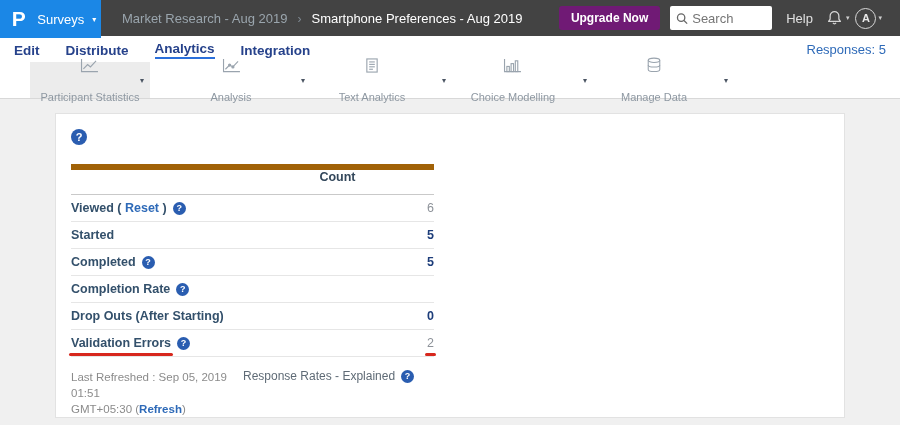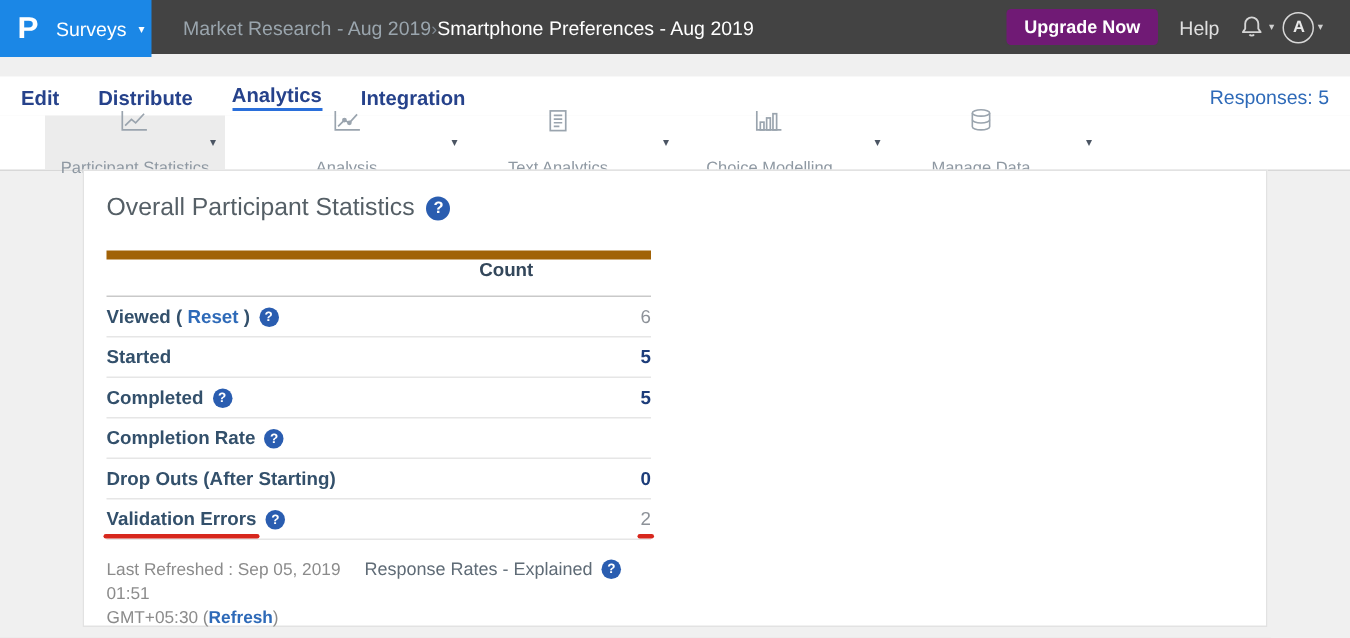--- a/index.html
+++ b/index.html
@@ -5,35 +5,35 @@
   * { margin:0; padding:0; box-sizing:border-box; }
   body { font-family:"Liberation Sans", sans-serif; background:#d8d8d8; }
   .screen { width:900px; height:425px; position:relative; background:#f0f0f0; overflow:hidden; }
 
   
   .topbar { position:relative; height:36px; background:#434343; display:flex; align-items:center; padding-right:12px; }
   .brand { position:absolute; left:0; top:0; width:101px; height:38px; background:#1b87e6; display:flex; align-items:center; padding:0 10px 0 12px; z-index:5; cursor:pointer; }
   .brand-logo { color:#fff; font-size:20px; font-weight:700; margin-right:12px; transform:scaleX(1.05); }
   .brand-label { color:#fff; font-size:13px; }
   .brand-caret { color:#fff; font-size:8px; margin-left:8px; }
-  .breadcrumb { display:flex; align-items:flex-end; margin-left:122px; font-size:13px; }
+  .breadcrumb { display:flex; align-items:flex-end; gap:10px; margin-left:122px; font-size:13px; }
   .bc-parent { color:#9aa5ad; cursor:pointer; }
   .bc-sep { color:#7f8992; font-size:12px; }
   .bc-current { color:#ffffff; }
   .topbar-right { margin-left:auto; display:flex; align-items:center; }
   .upgrade-btn { background:#701a75; color:#fff; font-size:12px; font-weight:700; border:none; border-radius:3px; padding:5px 12px; cursor:pointer; }
   .searchbox { display:flex; align-items:center; background:#fff; border-radius:2px; height:24px; width:102px; margin-left:10px; padding:0 6px; }
   .searchbox input { border:none; outline:none; width:74px; font-size:13px; color:#333; margin-left:4px; font-family:"Liberation Sans", sans-serif; }
   .help-link { color:#e0e0e0; font-size:13px; margin:0 12px 0 14px; cursor:pointer; }
   .bell-wrap, .avatar-wrap { display:flex; align-items:center; cursor:pointer; }
   .tb-caret { color:#cfcfcf; font-size:7px; margin:0 6px 0 2px; }
   .avatar { width:21px; height:21px; border:1.5px solid #d8d8d8; border-radius:50%; display:flex; align-items:center; justify-content:center; color:#e8e8e8; font-size:11px; font-weight:700; }
 
   
-  .nav { height:26px; background:#fff; display:flex; align-items:center; gap:26px; padding:0 14px;margin-top:15px; }
+  .nav { height:26px; background:#fff; display:flex; align-items:center; gap:26px; padding:0 14px; }
   .nav-item { font-size:13.5px; font-weight:600; color:#26428b; text-decoration:none; cursor:pointer; padding-top:2px; }
   .nav-item.active { border-bottom:2px solid #2a6fdb; padding-bottom:1px; }
   .responses { margin-left:auto; font-size:13px; color:#2e6ab8; cursor:pointer; }
 
   
   .toolbar { height:37px; background:#fff; border-bottom:1px solid #d8d8d8; display:flex; align-items:stretch; padding-left:30px; gap:21px; }
   .tab { position:relative; width:120px; display:flex; align-items:center; justify-content:center; cursor:pointer; }
   .tab.active { background:#ececec; }
   .tab-main { display:flex; flex-direction:column; align-items:center; line-height:1;gap:18px; }
   .tab-label { font-size:11px; color:#8e98a2; margin-top:1px; white-space:nowrap; }
@@ -81,20 +81,27 @@
       <span class="brand-label">Surveys</span>
       <span class="brand-caret">▾</span>
     </div>
     <div class="breadcrumb">
       <span class="bc-parent">Market Research - Aug 2019</span>
       <span class="bc-sep">›</span>
       <span class="bc-current">Smartphone Preferences - Aug 2019</span>
     </div>
     <div class="topbar-right">
       <button class="upgrade-btn">Upgrade Now</button>
+      <div class="searchbox">
+        <svg class="search-icon" width="13" height="13" viewBox="0 0 14 14" fill="none" stroke="#666" stroke-width="1.5">
+            <circle cx="6" cy="6" r="4.3"></circle>
+            <line x1="9.3" y1="9.3" x2="13" y2="13"></line>
+          </svg>
+        <input type="text" placeholder="Search" style="">
+      </div>
       <span class="help-link">Help</span>
       <div class="bell-wrap">
         <svg width="19" height="18" viewBox="0 0 20 18" fill="none" stroke="#d5d5d5" stroke-width="1.3" stroke-linejoin="round">
             <path d="M10 2.2a4.6 4.6 0 0 0-4.6 4.6v3.4L3.8 12.6h12.4l-1.6-2.4V6.8A4.6 4.6 0 0 0 10 2.2z"></path>
             <path d="M8.4 14.2a1.9 1.9 0 0 0 3.2 0"></path>
           </svg>
         <span class="tb-caret">▾</span>
       </div>
       <div class="avatar-wrap">
         <span class="avatar">A</span>
@@ -167,21 +174,20 @@
             <path d="M2.5 8.4c0 1.3 2.9 2.4 6.5 2.4s6.5-1.1 6.5-2.4"></path>
           </svg>
         <span class="tab-label">Manage Data</span>
       </div>
       <span class="tab-caret">▾</span>
     </div>
   </div>
 
   <div class="card">
     <div class="card-head">
-      <span class="card-title">Overall Participant Statistics</span>
       <span class="help lg">?</span>
     </div>
 
     <div class="table">
       <div class="thead">
         <span class="spacer"></span>
         <span class="count-col">Count</span>
       </div>
 
       <div class="trow">

